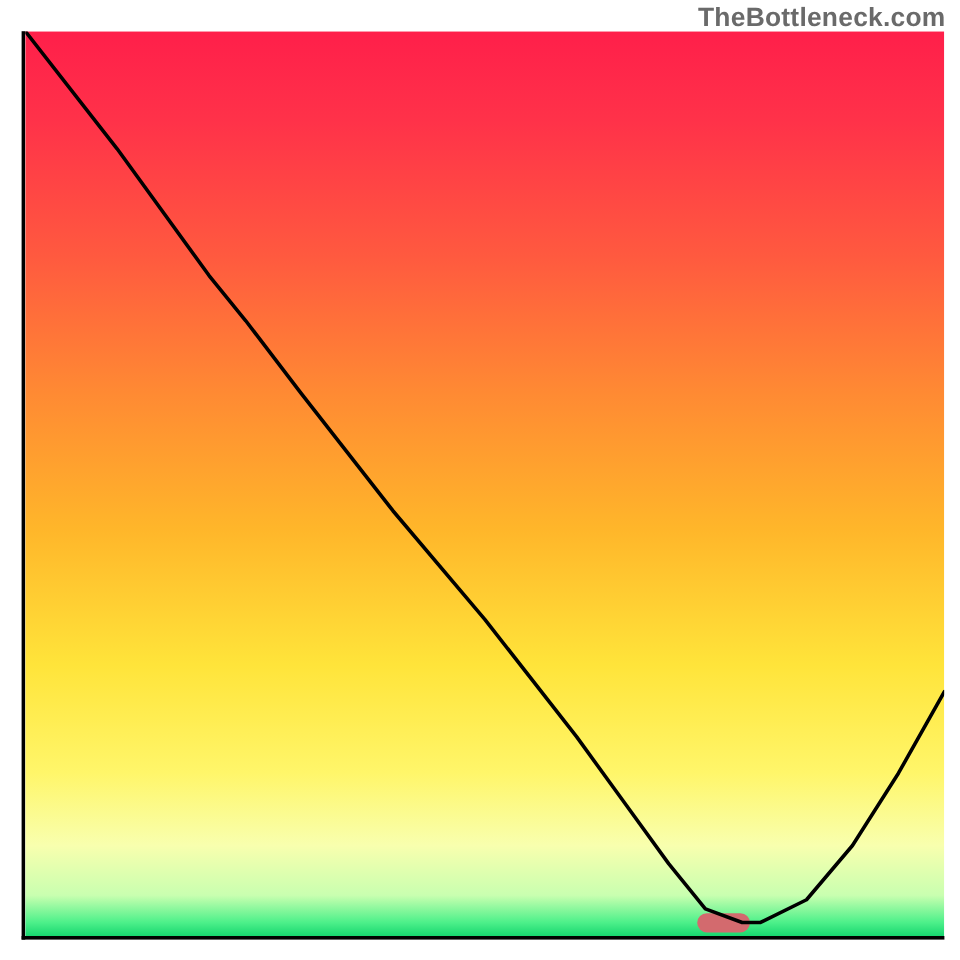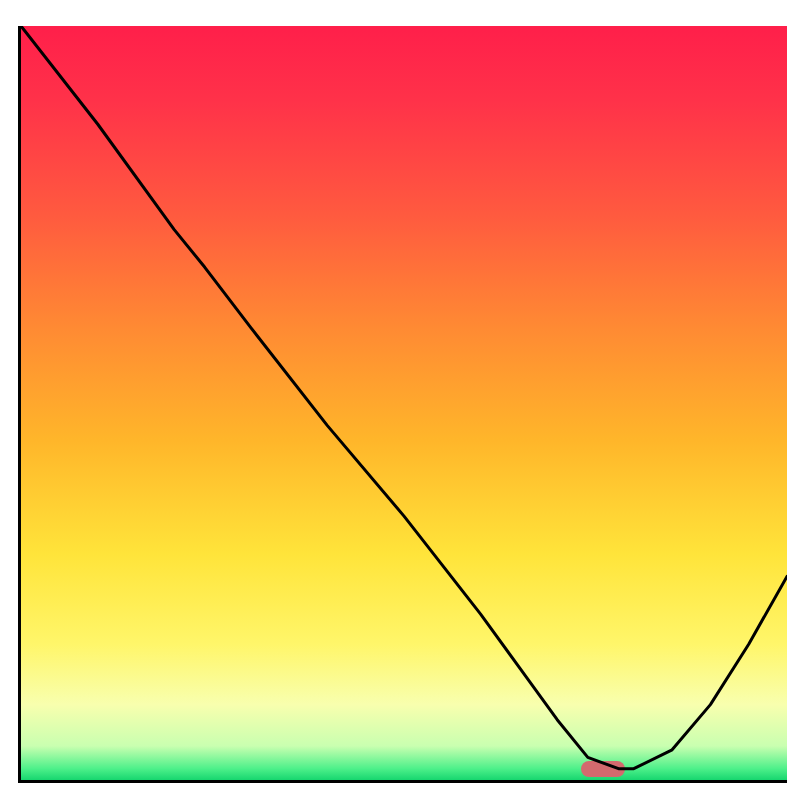--- a/index.html
+++ b/index.html
@@ -59,20 +59,21 @@
   background: #d36a6e;
   z-index: 2;
   transform: translate(-50%, -50%);
 }
 </style>
 </head>
 <body>
 
 <div class="container">
 
+  <div class="watermark">TheBottleneck.com</div>
 
   <div class="plot-area">
 
     <svg class="gradient-fill" viewBox="0 0 766 754" preserveAspectRatio="none">
       <defs>
         <linearGradient id="bgGrad" x1="0" y1="0" x2="0" y2="1">
             <stop offset="0%" stop-color="#ff1f4a"></stop>
             <stop offset="10%" stop-color="#ff3249"></stop>
             <stop offset="25%" stop-color="#ff5a3f"></stop>
             <stop offset="40%" stop-color="#ff8a33"></stop>

